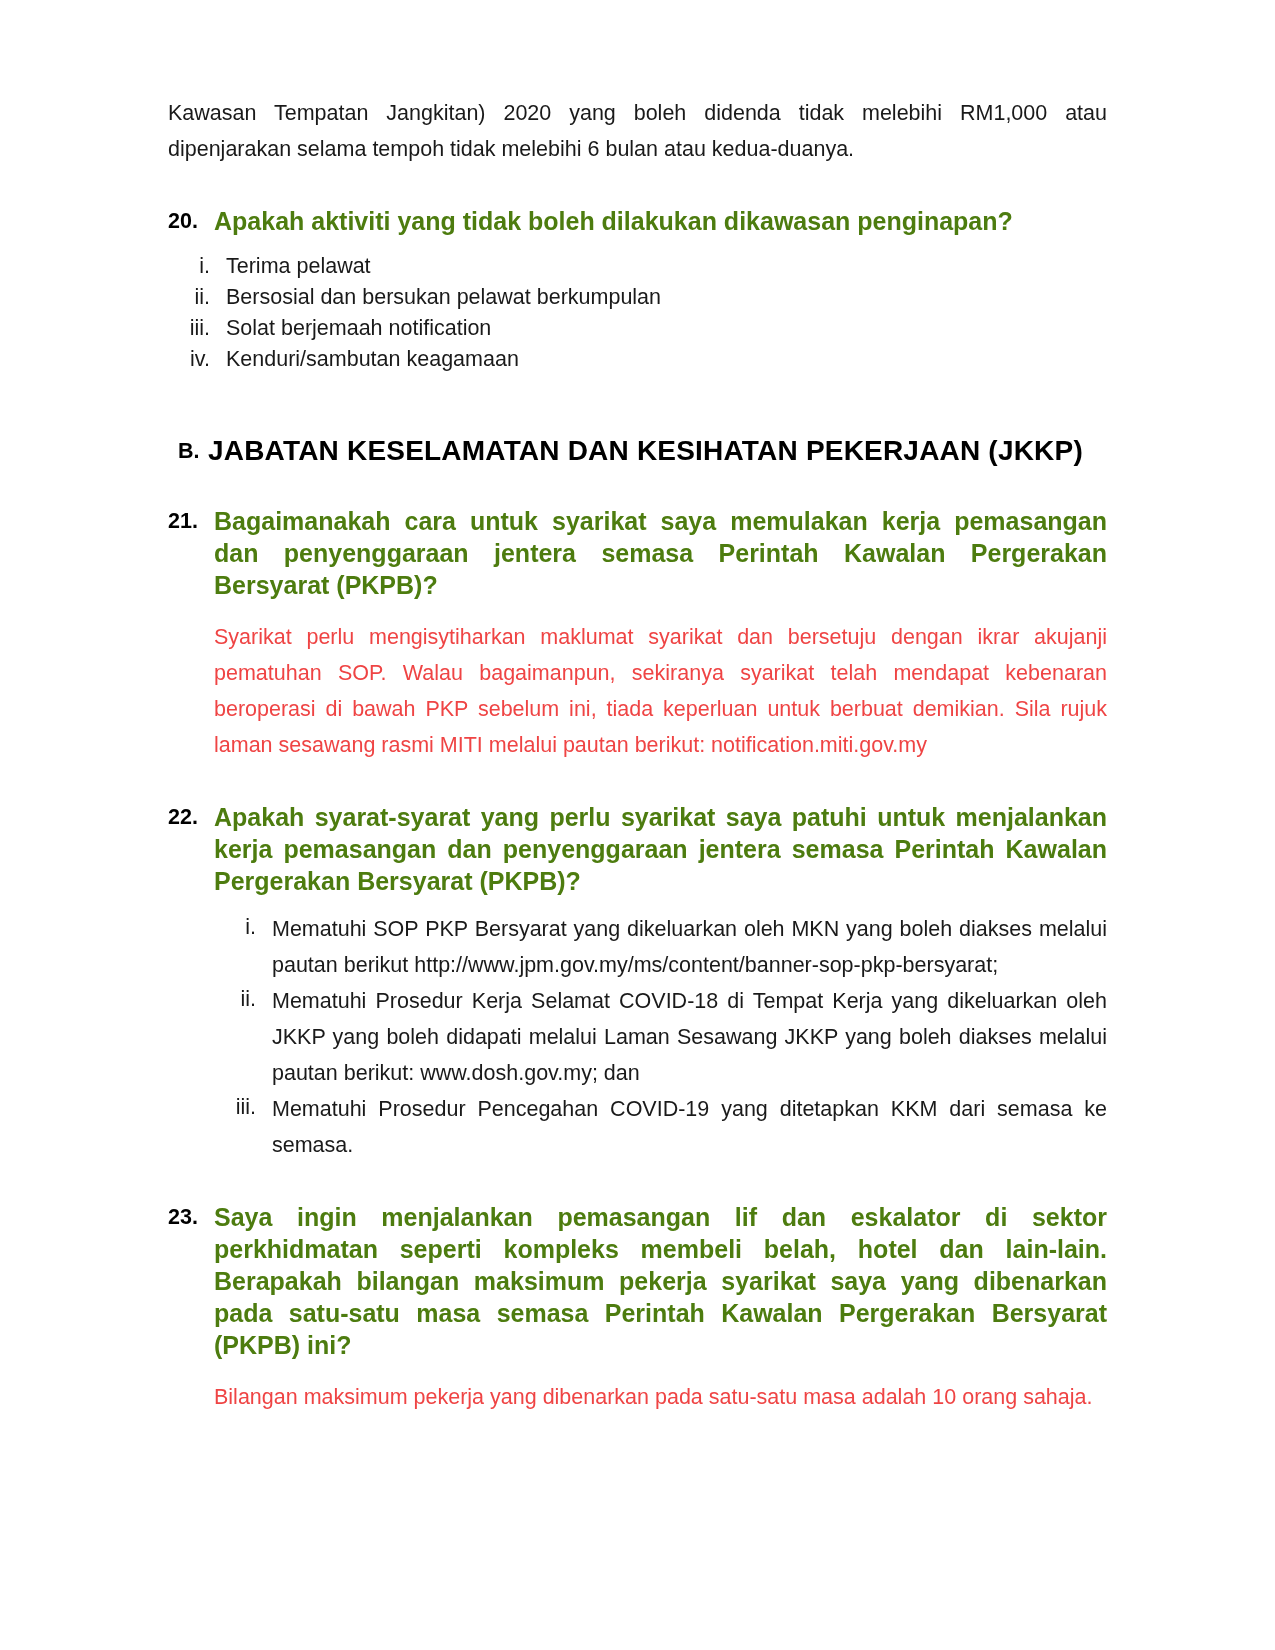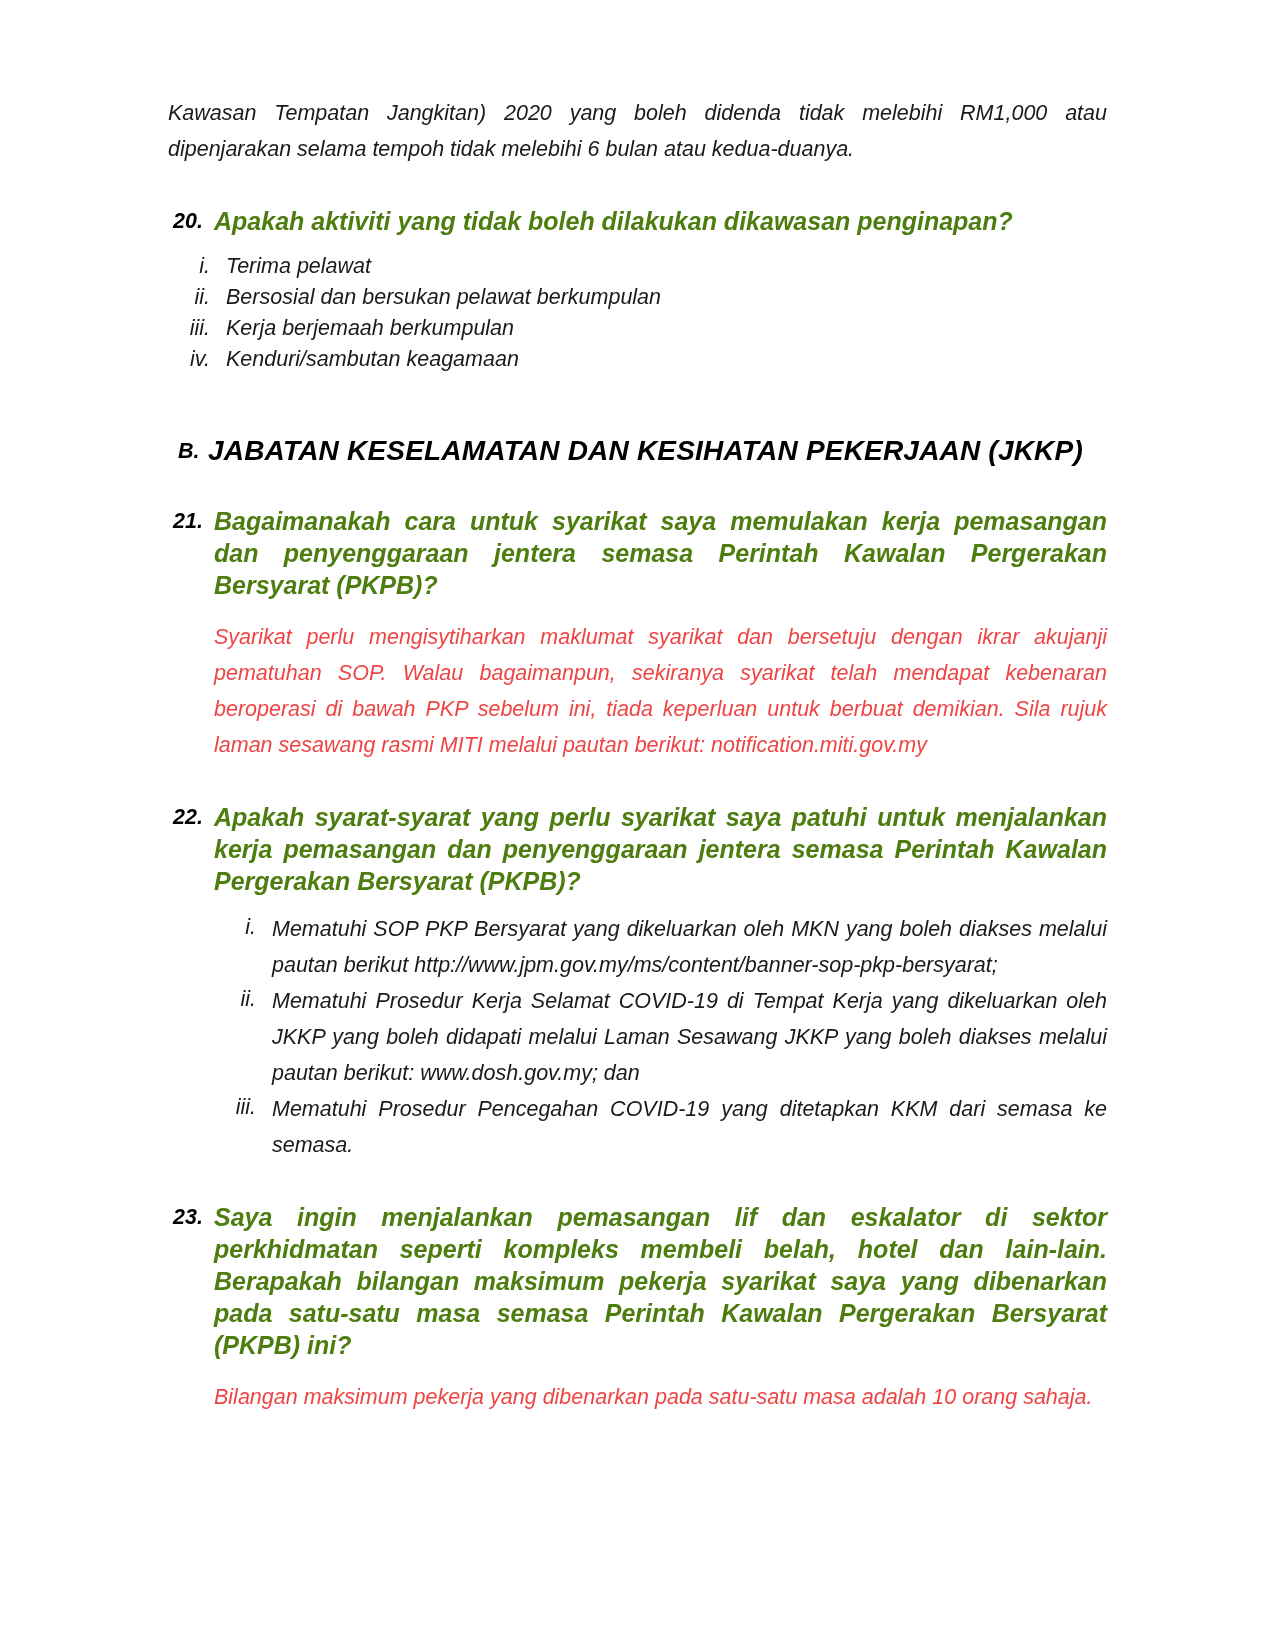--- a/index.html
+++ b/index.html
@@ -13,42 +13,40 @@
     font-family: "Liberation Sans", sans-serif;
     color: #000000;
     -webkit-font-smoothing: antialiased;
   }
   .page {
     position: relative;
     width: 1275px;
     height: 1456px;
     box-sizing: border-box;
     padding: 95px 168px 0 168px;
-    font-style: italic;
   }
   .para {
     font-size: 21.5px;
     line-height: 36px;
     text-align: justify;
     color: #1a1a1a;
   }
   .cont-para {
     margin: 0 0 0 0;
   }
   .qblock {
     display: flex;
     margin-top: 38px;
   }
   .qnum {
     width: 46px;
     flex: 0 0 46px;
     font-weight: bold;
     font-size: 21.5px;
     line-height: 32px;
-    text-align: right;
     padding-right: 11px;
     box-sizing: border-box;
     color: #000;
   }
   .qtext {
     flex: 1;
     font-weight: bold;
     font-size: 25px;
     line-height: 32px;
     text-align: justify;
@@ -143,21 +141,21 @@
     <li>
       <span class="rn">i.</span>
       <span class="rt">Terima pelawat</span>
     </li>
     <li>
       <span class="rn">ii.</span>
       <span class="rt">Bersosial dan bersukan pelawat berkumpulan</span>
     </li>
     <li>
       <span class="rn">iii.</span>
-      <span class="rt">Kerja berjemaah berkumpulan</span>
+      <span class="rt">Solat berjemaah notification</span>
     </li>
     <li>
       <span class="rn">iv.</span>
       <span class="rt">Kenduri/sambutan keagamaan</span>
     </li>
   </ul>
 
   <div class="section-head">
     <div class="section-letter">B.</div>
     <div class="section-title">JABATAN KESELAMATAN DAN KESIHATAN PEKERJAAN (JKKP)</div>
@@ -173,21 +171,21 @@
     <div class="qnum">22.</div>
     <div class="qtext spread">Apakah syarat-syarat yang perlu syarikat saya patuhi untuk menjalankan kerja pemasangan dan penyenggaraan jentera semasa Perintah Kawalan Pergerakan Bersyarat (PKPB)?</div>
   </div>
   <ul class="roman-list loose indent-a">
     <li>
       <span class="rn">i.</span>
       <span class="rt">Mematuhi SOP PKP Bersyarat yang dikeluarkan oleh MKN yang boleh diakses melalui pautan berikut http://www.jpm.gov.my/ms/content/banner-sop-pkp-bersyarat;</span>
     </li>
     <li>
       <span class="rn">ii.</span>
-      <span class="rt">Mematuhi Prosedur Kerja Selamat COVID-19 di Tempat Kerja yang dikeluarkan oleh JKKP yang boleh didapati melalui Laman Sesawang JKKP yang boleh diakses melalui pautan berikut: www.dosh.gov.my;  dan</span>
+      <span class="rt">Mematuhi Prosedur Kerja Selamat COVID-18 di Tempat Kerja yang dikeluarkan oleh JKKP yang boleh didapati melalui Laman Sesawang JKKP yang boleh diakses melalui pautan berikut: www.dosh.gov.my;  dan</span>
     </li>
     <li>
       <span class="rn">iii.</span>
       <span class="rt">Mematuhi Prosedur Pencegahan COVID-19 yang ditetapkan KKM dari semasa ke semasa.</span>
     </li>
   </ul>
 
   <div class="qblock">
     <div class="qnum">23.</div>
     <div class="qtext spread">Saya ingin menjalankan pemasangan lif dan eskalator di sektor perkhidmatan seperti kompleks membeli belah, hotel dan lain-lain. Berapakah bilangan maksimum pekerja syarikat saya yang dibenarkan pada satu-satu masa semasa Perintah Kawalan Pergerakan Bersyarat (PKPB) ini?</div>

